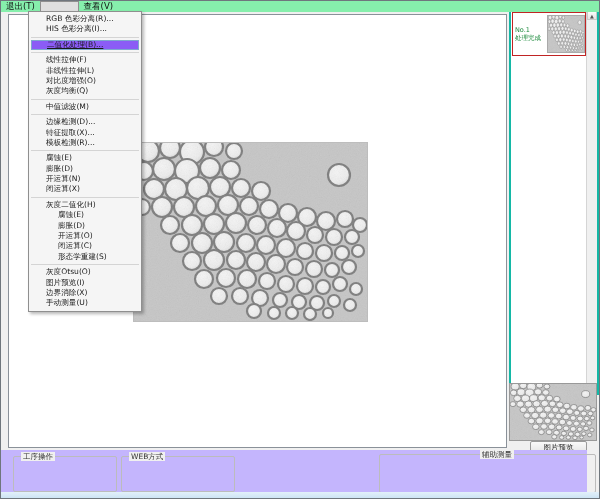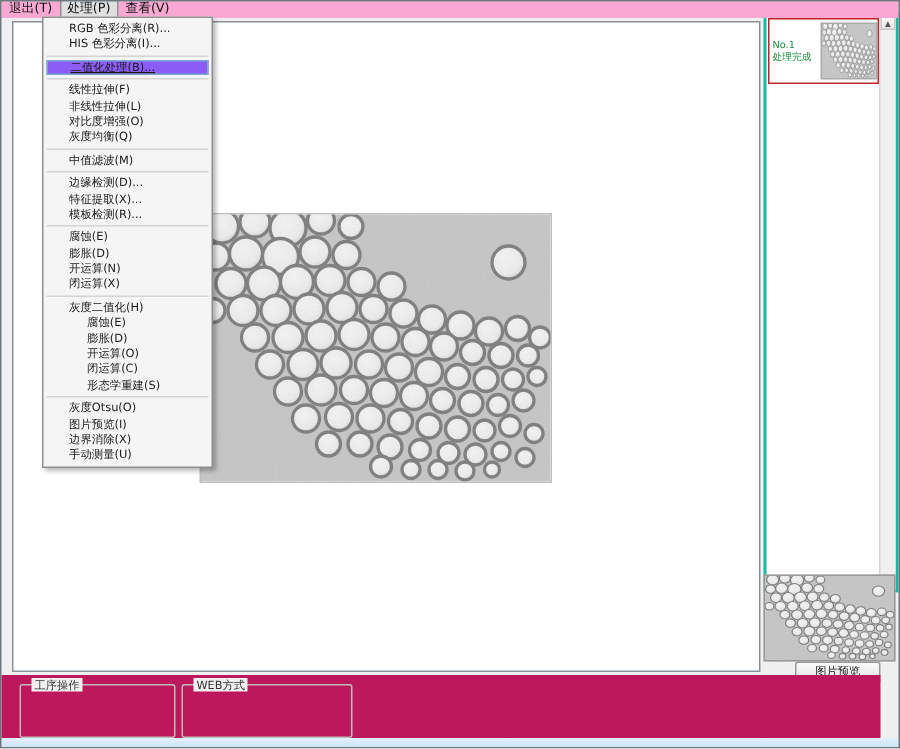--- a/index.html
+++ b/index.html
@@ -3,22 +3,22 @@
 <meta charset="utf-8">
 <style>
   html,body{margin:0;padding:0}
   body{width:600px;height:499px;position:relative;background:#f0f0f0;
        font-family:"DejaVu Sans",sans-serif;overflow:hidden;-webkit-font-smoothing:antialiased}
   .frame{position:absolute;inset:0;border:1px solid #6f767d;z-index:90;pointer-events:none}
   .bottom-strip{position:absolute;left:1px;right:1px;bottom:1px;height:6px;
        background:linear-gradient(#e2f0fa,#cde4f4);z-index:80}
 
   
-  #menubar{position:absolute;left:1px;top:1px;right:1px;height:11px;background:#f9a8d4;
-       display:flex;align-items:center;font-size:8.5px;z-index:60}
+  #menubar{position:absolute;left:1px;top:1px;right:1px;height:11px;background:#86efac;
+       display:flex;align-items:flex-start;font-size:8.5px;z-index:60}
   .mb-item{padding:0 5px;line-height:11px;color:#111;white-space:nowrap}
   .mb-item.active{background:#dfdfdf;border:1px solid #8f8f8f;line-height:9px;padding:15px 4px}
 
   
   #menu{position:absolute;left:28px;top:11px;width:112px;background:#f5f5f5;
        border:1px solid #8f8f8f;box-shadow:2px 2px 3px rgba(0,0,0,.28);z-index:70;padding:2px 0}
   .mi{height:10.4px;line-height:10.5px;font-size:7.6px;padding-left:17px;color:#1a1a1a;
        white-space:nowrap;overflow:hidden}
   .mi.indent{padding-left:29px}
   .mi.hl{background:#8b5cf6;border:1px solid #7da7d0;height:8.4px;line-height:8.6px;
@@ -46,21 +46,21 @@
   #list-item .cap{width:32px;font-size:6.5px;line-height:8px;padding-left:2px;white-space:nowrap;overflow:hidden}
   #list-item .thumb{width:36px;height:36px;border:1px solid #aaa;overflow:hidden}
 
   #preview-panel{position:absolute;left:509px;top:383px;width:86px;height:56px;border:1px solid #999;
        overflow:hidden;background:#c6c6c6}
   #preview-btn{position:absolute;left:530px;top:441px;width:55px;height:13px;font-size:7.5px;
        line-height:11px;text-align:center;background:linear-gradient(#fafafa,#e0e0e0);
        border:1px solid #9a9a9a;border-radius:2px;color:#222}
 
   
-  #bottom{position:absolute;left:1px;right:13px;top:450px;height:43px;background:#be185d}
+  #bottom{position:absolute;left:1px;right:13px;top:450px;height:43px;background:#c4b5fd}
   .group{position:absolute;border:1px solid #bcbcbc;border-radius:2px}
   .glabel{position:absolute;top:-5px;left:7px;background:#f0f0f0;font-size:7.5px;line-height:9px;
        padding:0 2px;color:#333;white-space:nowrap}
 </style>
 </head>
 <body>
 
 <div class="frame"></div>
 <div class="bottom-strip"></div>
 
@@ -417,14 +417,17 @@
 <div id="bottom">
 
   <div class="group" style="left:12px;top:6px;width:102px;height:34px">
     <div class="glabel">工序操作</div>
   </div>
 
   <div class="group" style="left:120px;top:6px;width:112px;height:34px">
     <div class="glabel">WEB方式</div>
   </div>
 
+  <div class="group" style="left:378px;top:4px;width:215px;height:37px">
+    <div class="glabel" style="left:100px">辅助测量</div>
+  </div>
 
 </div>
 
 </body></html>

